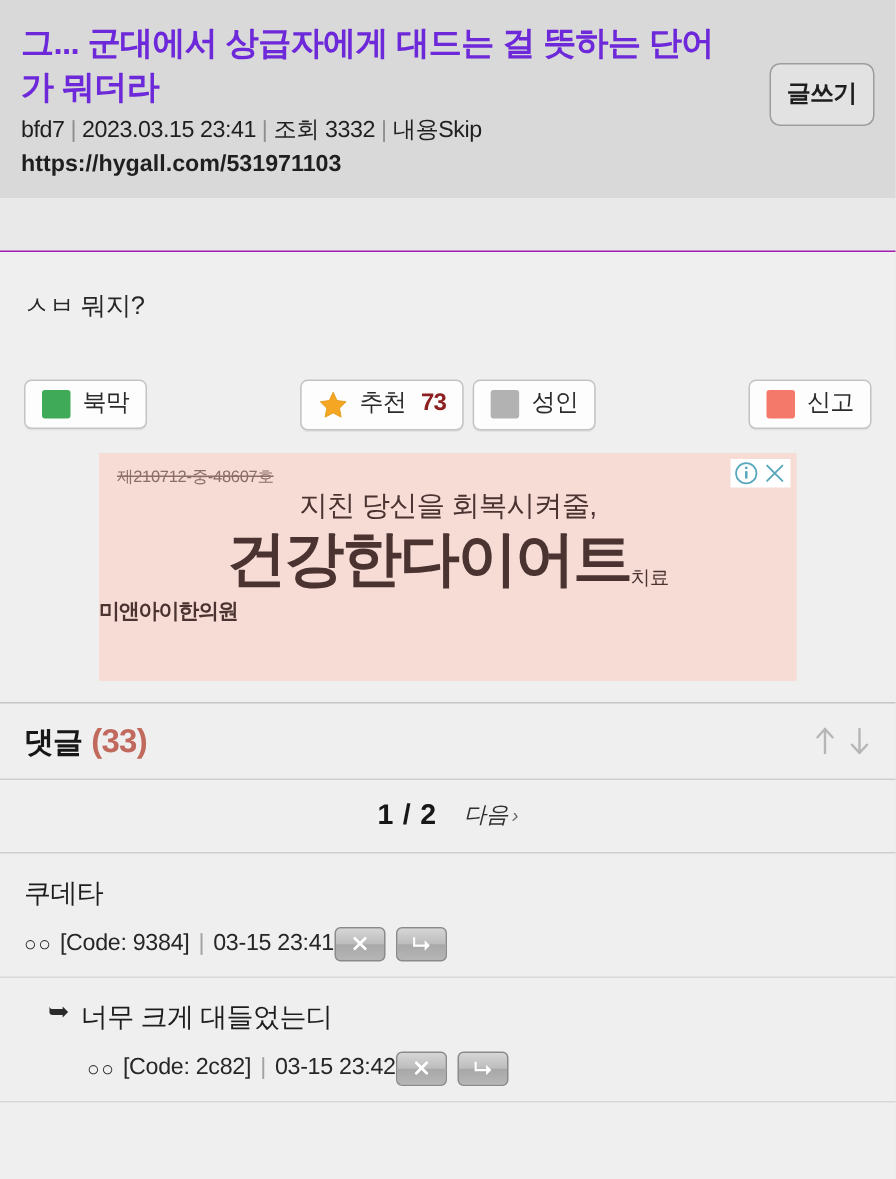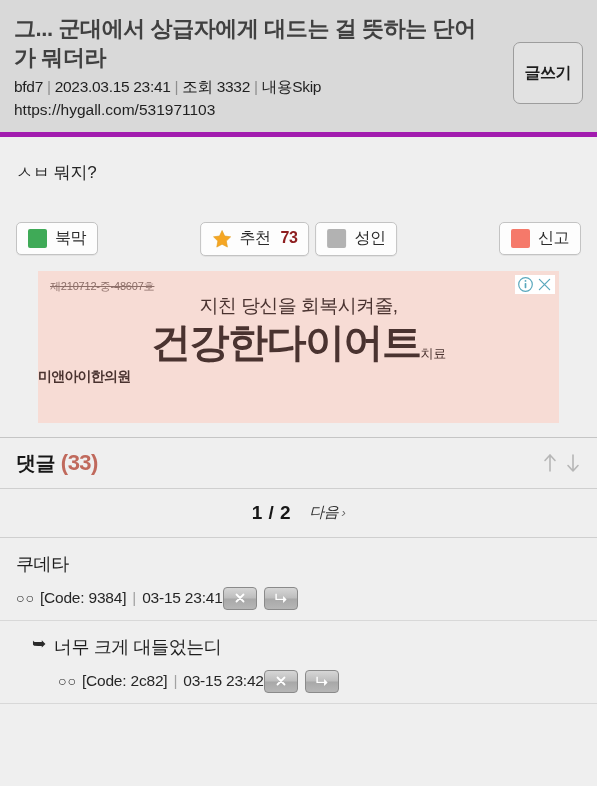--- a/index.html
+++ b/index.html
@@ -28,64 +28,66 @@
   .post-header {
     background: #d9d9d9;
     padding: 14px 14px 10px 14px;
     position: relative;
     box-sizing: border-box;
   }
   .post-title {
     font-size: 22px;
     font-weight: bold;
     line-height: 1.32;
-    color: #404040;
+    color: #6d28d9;
     letter-spacing: -0.4px;
     padding-right: 86px;
     margin: 0 0 3px 0;
   }
   .write-button {
     position: absolute;
     right: 14px;
     top: 42px;
     border: 1px solid #9d9d9d;
     border-radius: 7px;
     background: #e2e2e2;
     color: #1d1d1d;
     font-size: 16px;
     font-weight: 600;
     letter-spacing: -0.5px;
-    padding: 22px 11px;
+    padding: 12px 11px;
     line-height: 1;
     cursor: pointer;
   }
   .post-meta {
     font-size: 15.5px;
     color: #1f1f1f;
     letter-spacing: -0.3px;
     line-height: 1.5;
     margin: 2px 0 0 0;
     white-space: nowrap;
   }
   .post-meta .sep {
     color: #8e8e8e;
     padding: 0 4px;
   }
   .post-url {
     font-size: 15.5px;
     color: #1f1f1f;
     line-height: 1.5;
     margin: 0;
+    font-weight: bold;
   }
 
   
   .post-body-wrap {
     background: #efefef;
     flex: 0 0 auto;
-    border-top: 5px solid #a21caf;
+    border-top: 1px solid #a21caf;
+    margin-top: 35px;
   }
   .post-body {
     font-size: 17px;
     line-height: 1.6;
     color: #262626;
     letter-spacing: -0.3px;
     padding: 22px 16px 0 16px;
     min-height: 72px;
     box-sizing: border-box;
   }
@@ -150,21 +152,21 @@
 
   
   .ad-area {
     background: #efefef;
     padding: 0 0 14px 0;
     display: flex;
     justify-content: center;
   }
   .ad-banner {
     position: relative;
-    width: 521px;
+    width: 465px;
     height: 152px;
     background: #f7dcd5;
     box-sizing: border-box;
     overflow: hidden;
   }
   .ad-reg {
     position: absolute;
     left: 12px;
     top: 8px;
     font-size: 11px;

